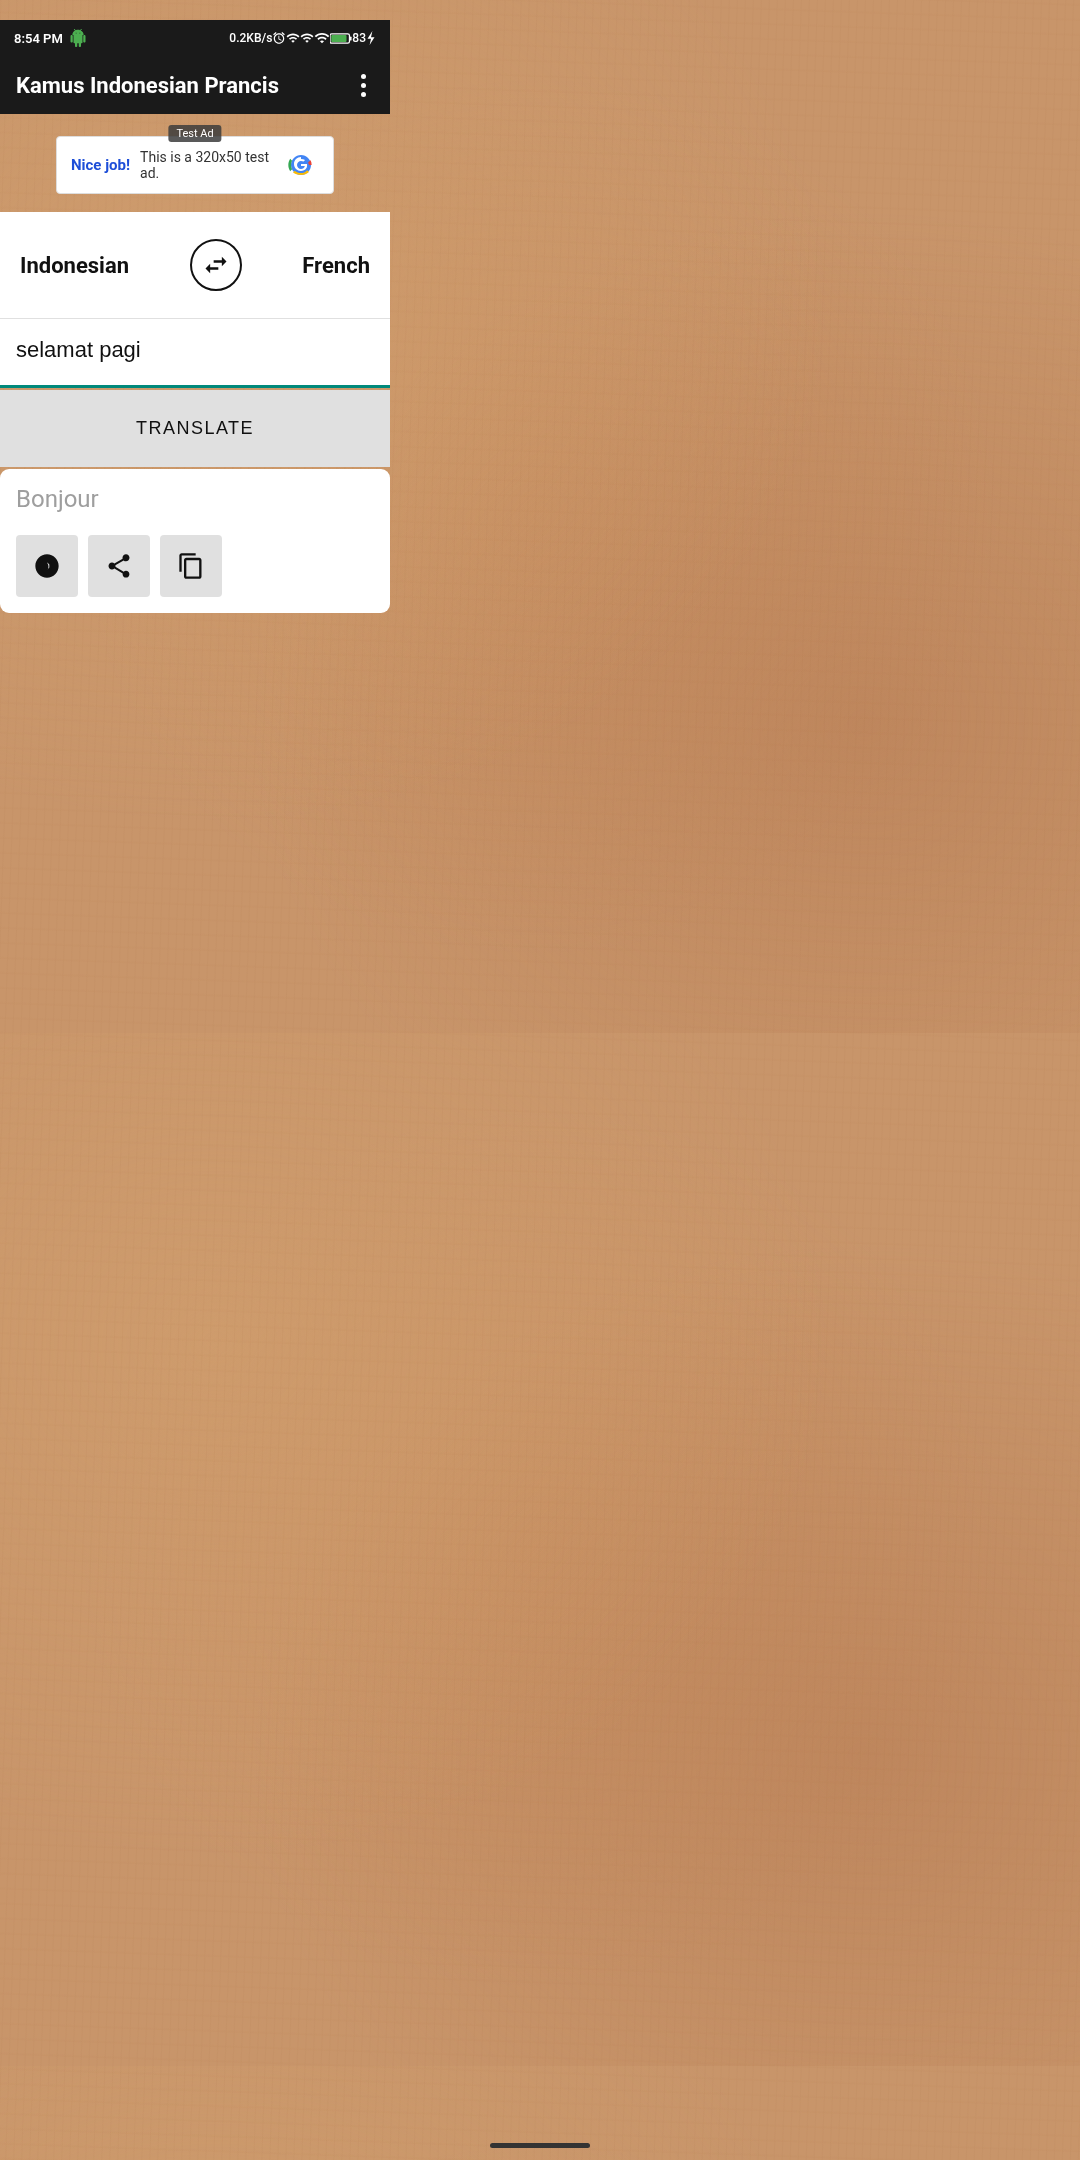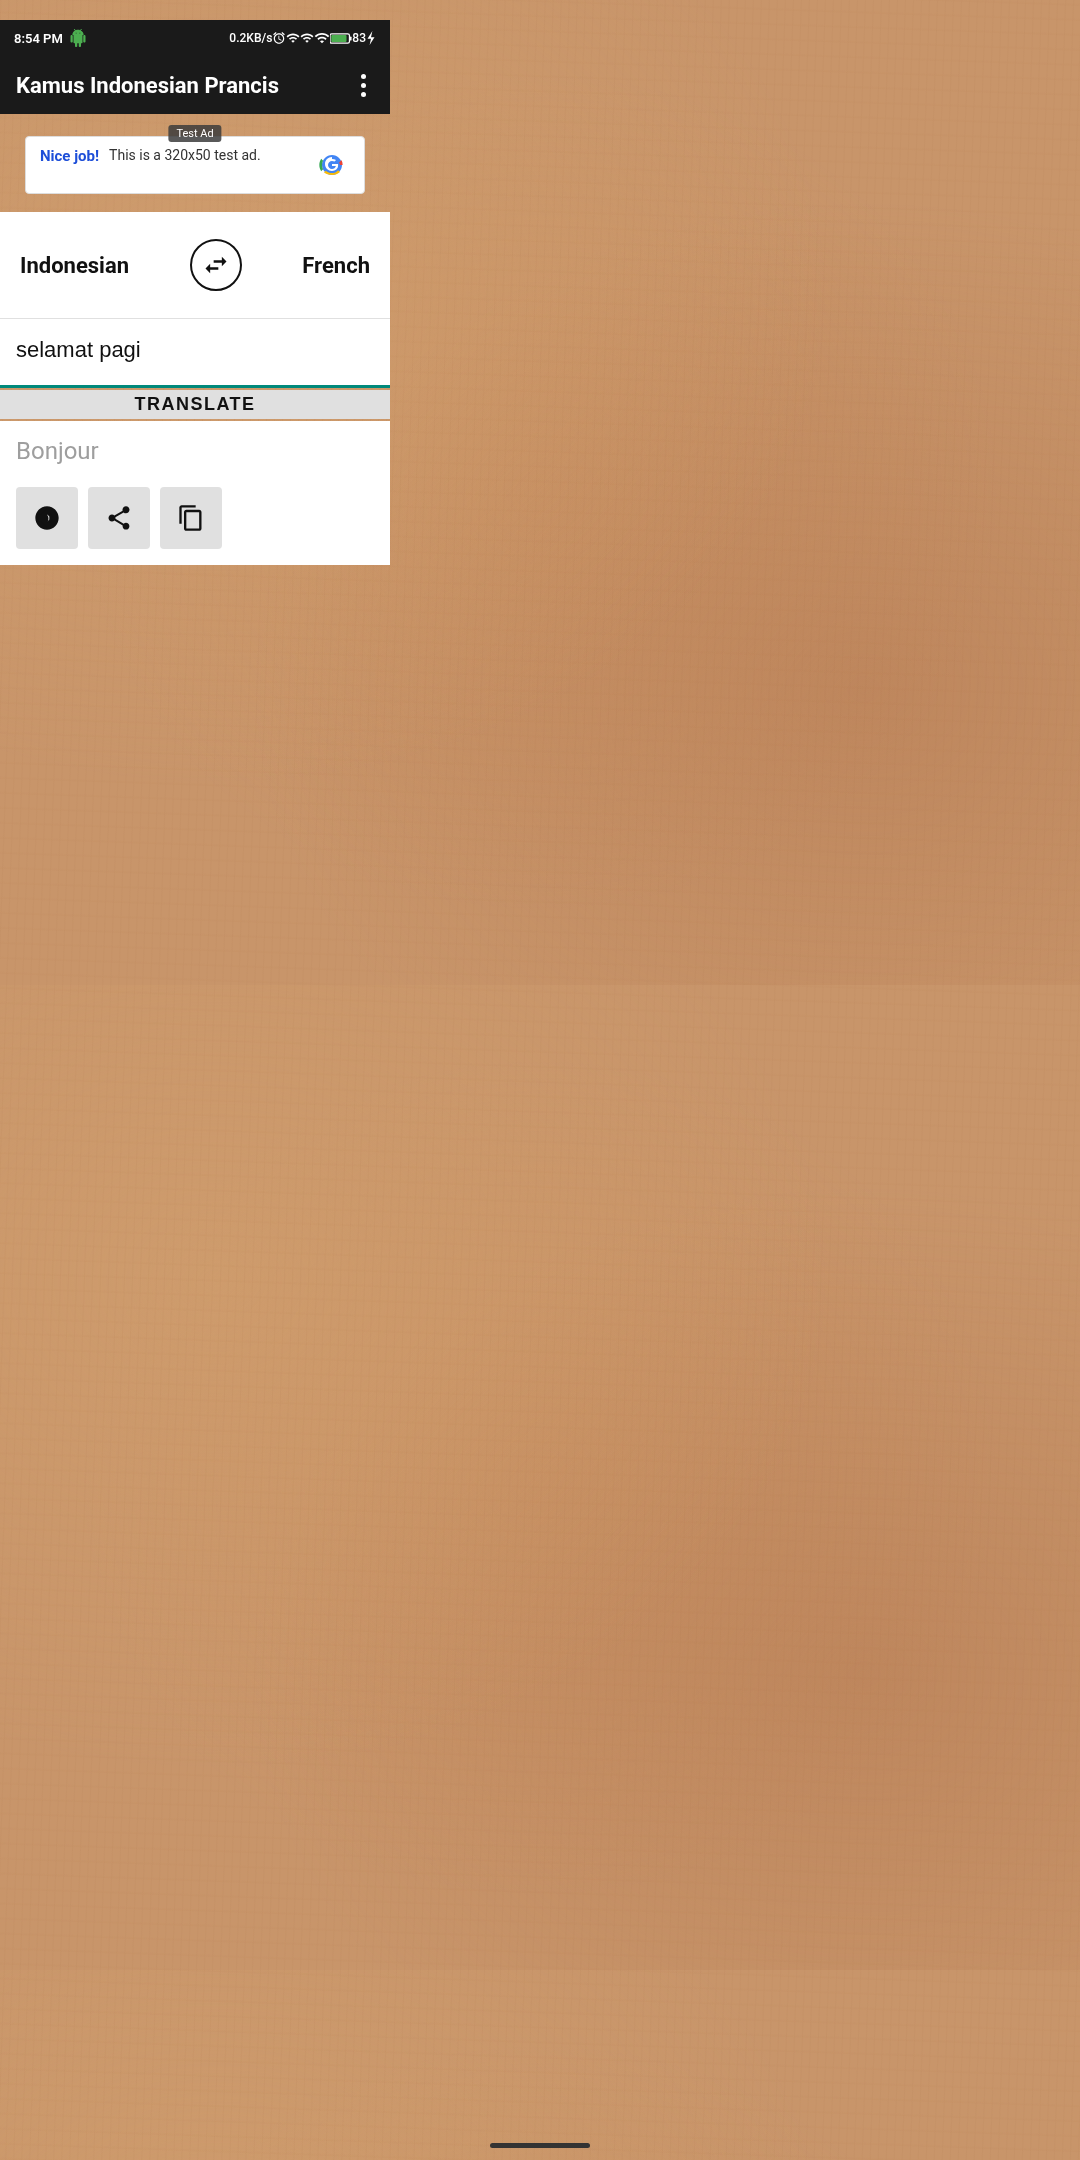--- a/index.html
+++ b/index.html
@@ -74,25 +74,25 @@
       width: 5px;
       height: 5px;
       background: white;
       border-radius: 50%;
       display: block;
     }
 
     
     .ad-banner {
       margin: 10px auto;
-      width: 340px;
+      width: 278px;
       background: white;
       border-radius: 4px;
       display: flex;
-      align-items: flex-start;
+      align-items: center;
       padding: 10px 14px;
       gap: 10px;
       position: relative;
       border: 1px solid #ddd;
     }
 
     .ad-label {
       position: absolute;
       top: -12px;
       left: 50%;
@@ -170,35 +170,36 @@
       caret-color: #00897b;
       padding: 4px 0 8px;
     }
 
     
     .translate-btn {
       background: #e0e0e0;
       border: none;
       display: block;
       width: 100%;
-      padding: 4px;
+      padding: 28px;
       font-size: 18px;
-      font-weight: 700;
+      font-weight: 400;
       letter-spacing: 1.5px;
       color: #111;
       cursor: pointer;
       text-align: center;
       margin-top: 2px;
     }
 
     
     .result-area {
       background: white;
       padding: 16px;
       margin-top: 2px;
+      border-radius: 9px;
     }
 
     .result-text {
       font-size: 24px;
       color: #9e9e9e;
       margin-bottom: 14px;
       min-height: 36px;
     }
 
     .result-actions {

